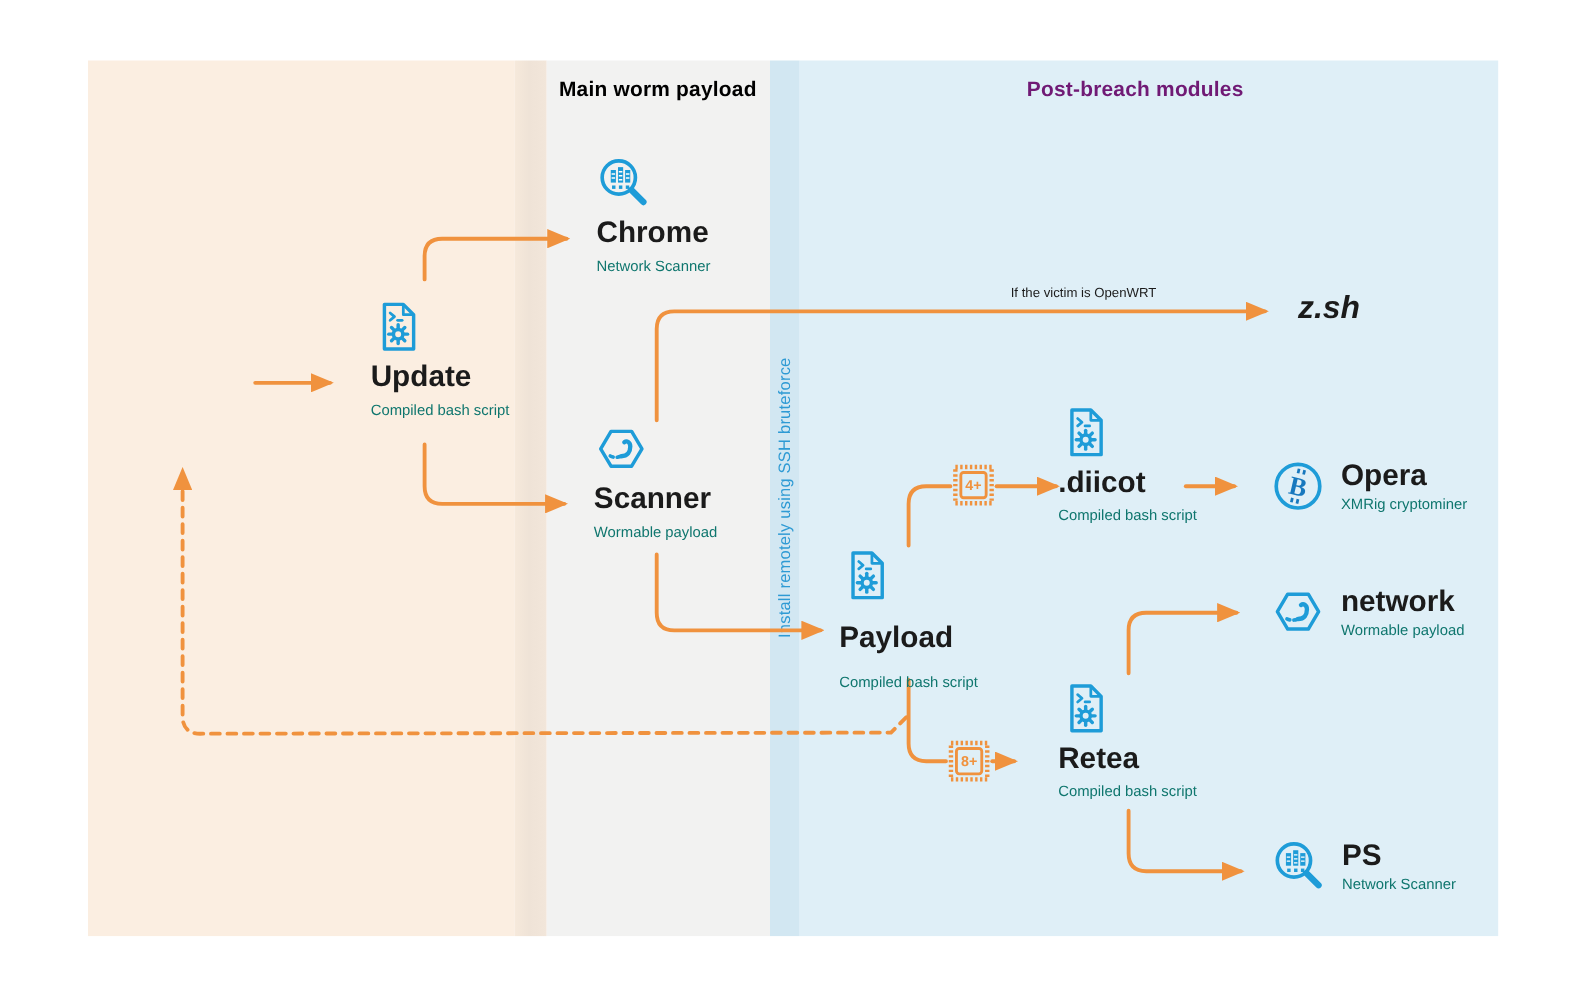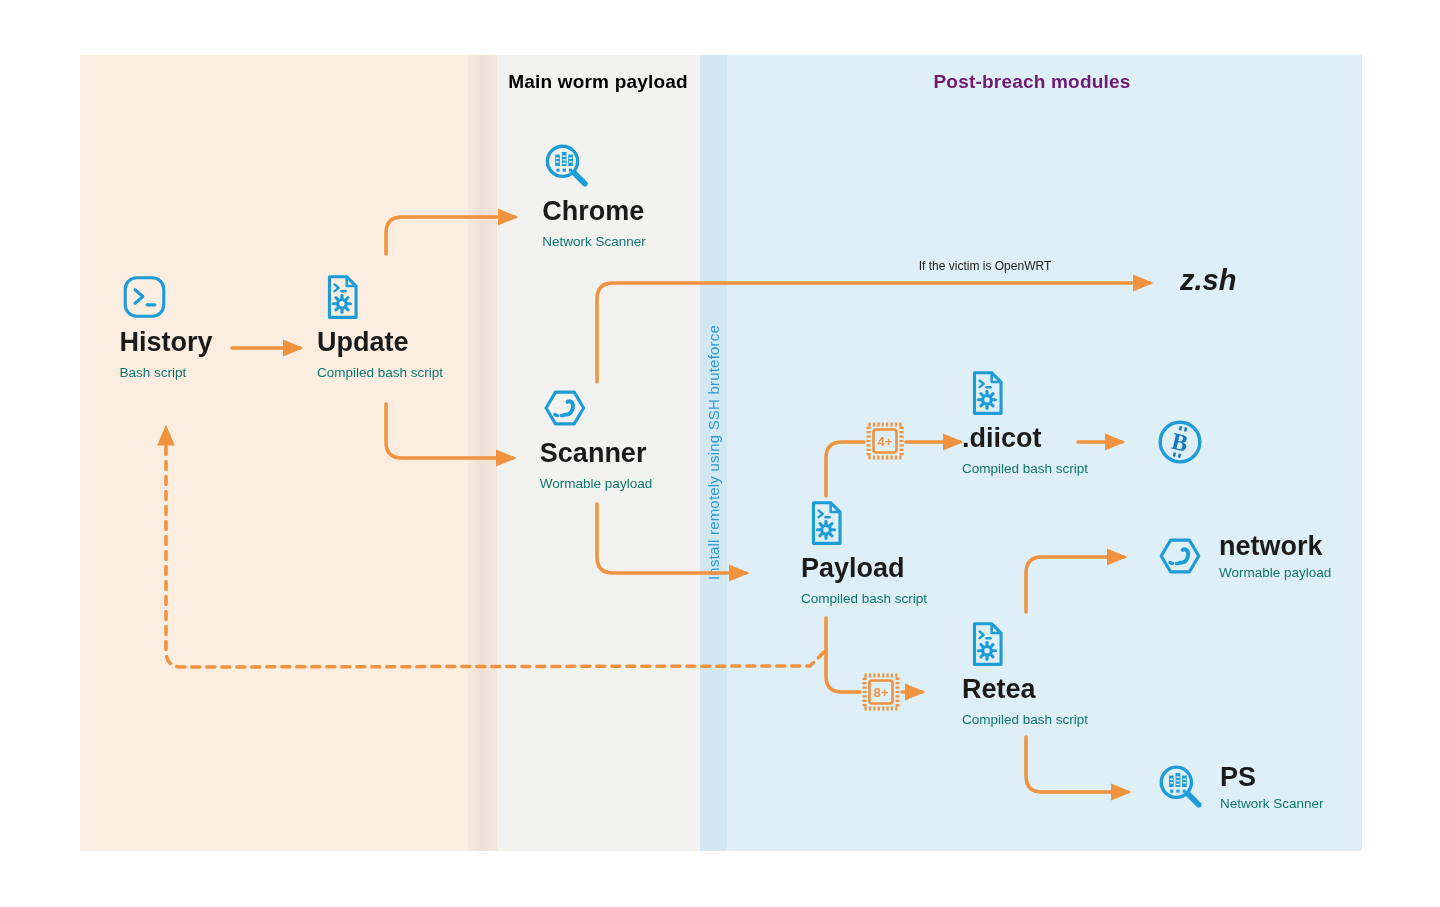--- a/index.html
+++ b/index.html
@@ -151,29 +151,22 @@
     <text x="22" y="26.5" text-anchor="middle" font-family="Liberation Sans, sans-serif" font-size="13" font-weight="bold" fill="#f0923e">4+</text>
   </svg>
   <svg class="chip" style="left:859px;top:670px;" width="44" height="44" viewBox="0 0 44 44">
     <rect x="5.5" y="5.5" width="33" height="33" fill="none" stroke="#f0923e" stroke-width="4" stroke-dasharray="2.2 2.2"></rect>
     <rect x="10.5" y="10.5" width="23" height="23" rx="2.5" fill="#dfeff7" stroke="#f0923e" stroke-width="2.6"></rect>
     <text x="22" y="26.5" text-anchor="middle" font-family="Liberation Sans, sans-serif" font-size="13" font-weight="bold" fill="#f0923e">8+</text>
   </svg>
 
   <div class="edge-label">If the victim is OpenWRT</div>
 
-  <div class="node v" style="left:166px;top:272px;">
-    <svg class="icon">
-        <use href="#sym-terminal"></use>
-      </svg>
-    <div class="title">History</div>
-    <div class="sub">Bash script</div>
-  </div>
-
-  <div class="node v" style="left:380px;top:272px;">
+
+  <div class="node v" style="left:400px;top:272px;">
     <svg class="icon">
         <use href="#sym-doc"></use>
       </svg>
     <div class="title">Update</div>
     <div class="sub">Compiled bash script</div>
   </div>
 
   <div class="node v" style="left:594px;top:141px;">
     <svg class="icon">
         <use href="#sym-scanner"></use>
@@ -185,21 +178,21 @@
   <div class="node v" style="left:596px;top:383px;">
     <svg class="icon">
         <use href="#sym-worm"></use>
       </svg>
     <div class="title">Scanner</div>
     <div class="sub">Wormable payload</div>
   </div>
 
   <div class="node-zsh">z.sh</div>
 
-  <div class="node v" style="left:864px;top:498px;">
+  <div class="node v" style="left:826px;top:498px;gap:11px;">
     <svg class="icon">
         <use href="#sym-doc"></use>
       </svg>
     <div class="title">Payload</div>
     <div class="sub">Compiled bash script</div>
   </div>
 
   <div class="node v" style="left:1025px;top:368px;">
     <svg class="icon">
         <use href="#sym-doc"></use>
@@ -213,20 +206,24 @@
         <use href="#sym-doc"></use>
       </svg>
     <div class="title">Retea</div>
     <div class="sub">Compiled bash script</div>
   </div>
 
   <div class="node h" style="left:1155px;top:417px;">
     <svg class="icon">
         <use href="#sym-btc"></use>
       </svg>
+    <div class="txt">
+      <div class="title">Opera</div>
+      <div class="sub">XMRig cryptominer</div>
+    </div>
   </div>
 
   <div class="node h" style="left:1155px;top:531px;">
     <svg class="icon">
         <use href="#sym-worm"></use>
       </svg>
     <div class="txt">
       <div class="title">network</div>
       <div class="sub">Wormable payload</div>
     </div>

